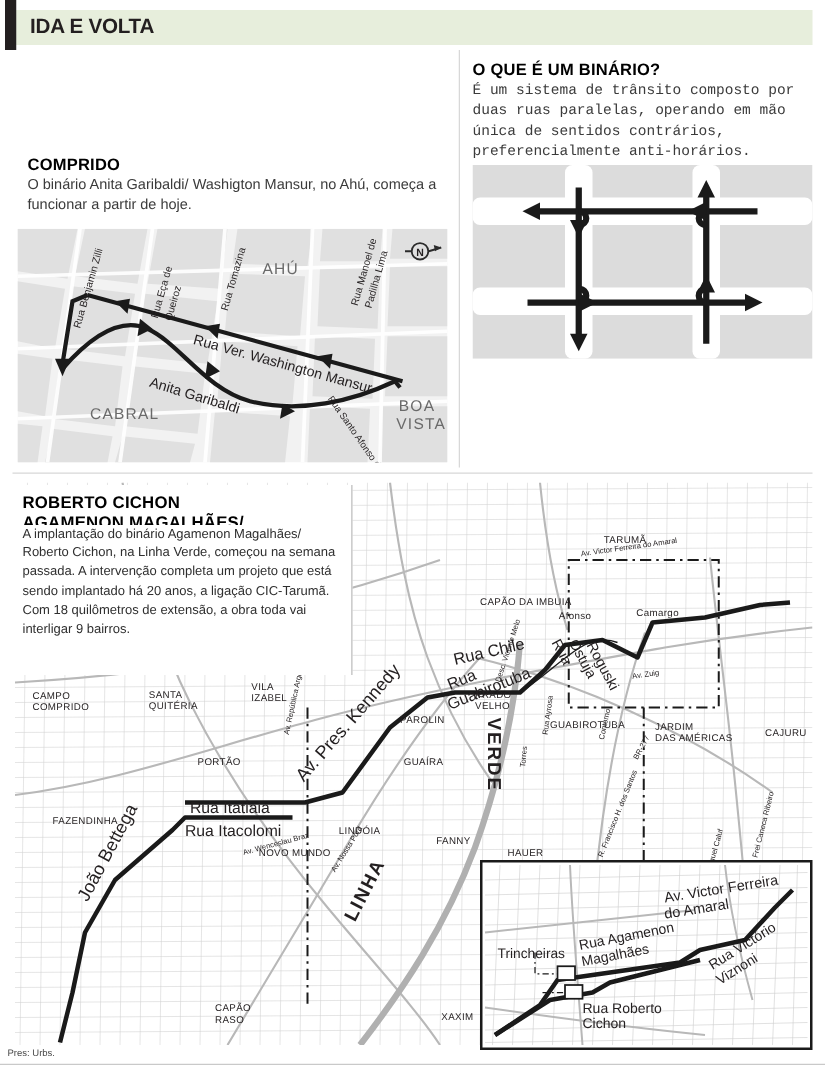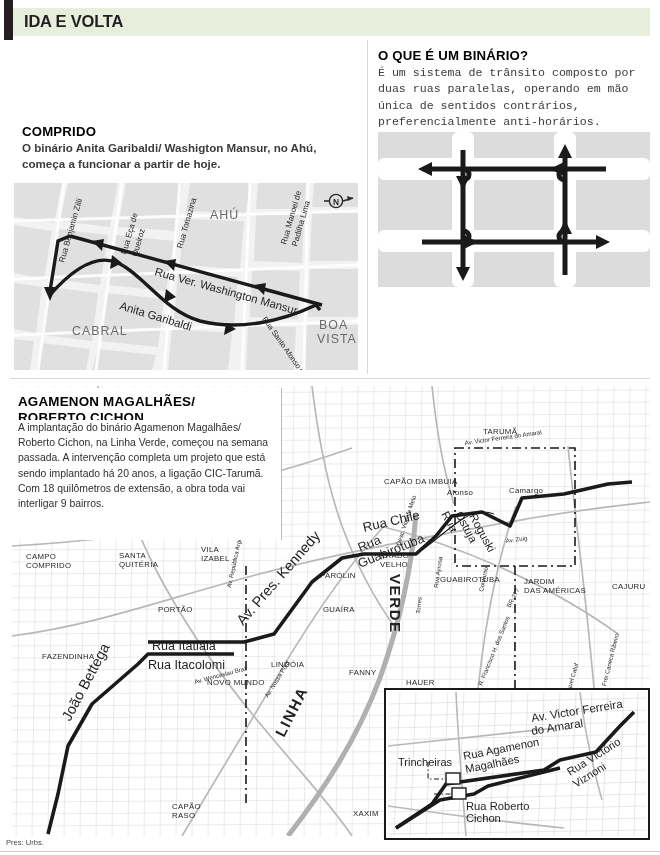--- a/index.html
+++ b/index.html
@@ -34,21 +34,21 @@
     position:absolute; left:22px; top:45px; width:330px;
     font-size:14.6px; line-height:1.42; color:#3b3b3b;
   }
   .h2 {
     font-size:13.2px; font-weight:bold; letter-spacing:0.2px;
     color:#000000;
   }
   .nov-h { position:absolute; left:22px; top:124px; }
   .nov-p {
     position:absolute; left:22px; top:140px; width:336px;
-    font-size:11.6px; line-height:1.42; color:#3b3b3b;font-weight:bold;
+    font-size:11.6px; line-height:1.42; color:#3b3b3b;
   }
 
   
   .vdiv { position:absolute; left:367px; top:40px; width:1px; height:334px; background:#d8d8d8; }
   .hdiv { position:absolute; left:10px; top:378px; width:640px; height:1px; background:#d8d8d8; }
 
   
   .bin-h { position:absolute; left:378px; top:48px; }
   .bin-p {
     position:absolute; left:378px; top:65px; width:272px;
@@ -458,22 +458,22 @@
         <g>
           <text x="160" y="423">CAPÃO</text>
             <text x="160" y="432">RASO</text>
         </g>
       </g>
     </svg>
   </div>
 
   <div class="ag-mask"></div>
   <div class="ag-h">
+    <div class="h2" style="font-size:13.4px">ROBERTO CICHON</div>
     <div class="h2" style="font-size:13.4px">AGAMENON MAGALHÃES/</div>
-    <div class="h2" style="font-size:13.4px">ROBERTO CICHON</div>
   </div>
   <div class="ag-p">A implantação do binário Agamenon Magalhães/ Roberto Cichon, na Linha Verde, começou na semana passada. A intervenção completa um projeto que está sendo implantado há 20 anos, a ligação CIC-Tarumã. Com 18 quilômetros de extensão, a obra toda vai interligar 9 bairros.</div>
 
   <div class="map-inset">
     <svg width="266" height="152" viewBox="0 0 266 152">
       <rect x="0" y="0" width="266" height="152" fill="#ffffff" stroke="#1a1a1a" stroke-width="4"></rect>
       <g stroke="#cfcfcf" stroke-width="0.5" fill="none">
         <path d="M4,16 L262,10"></path>
           <path d="M4,28 L262,22"></path>
           <path d="M4,40 L262,34"></path>

